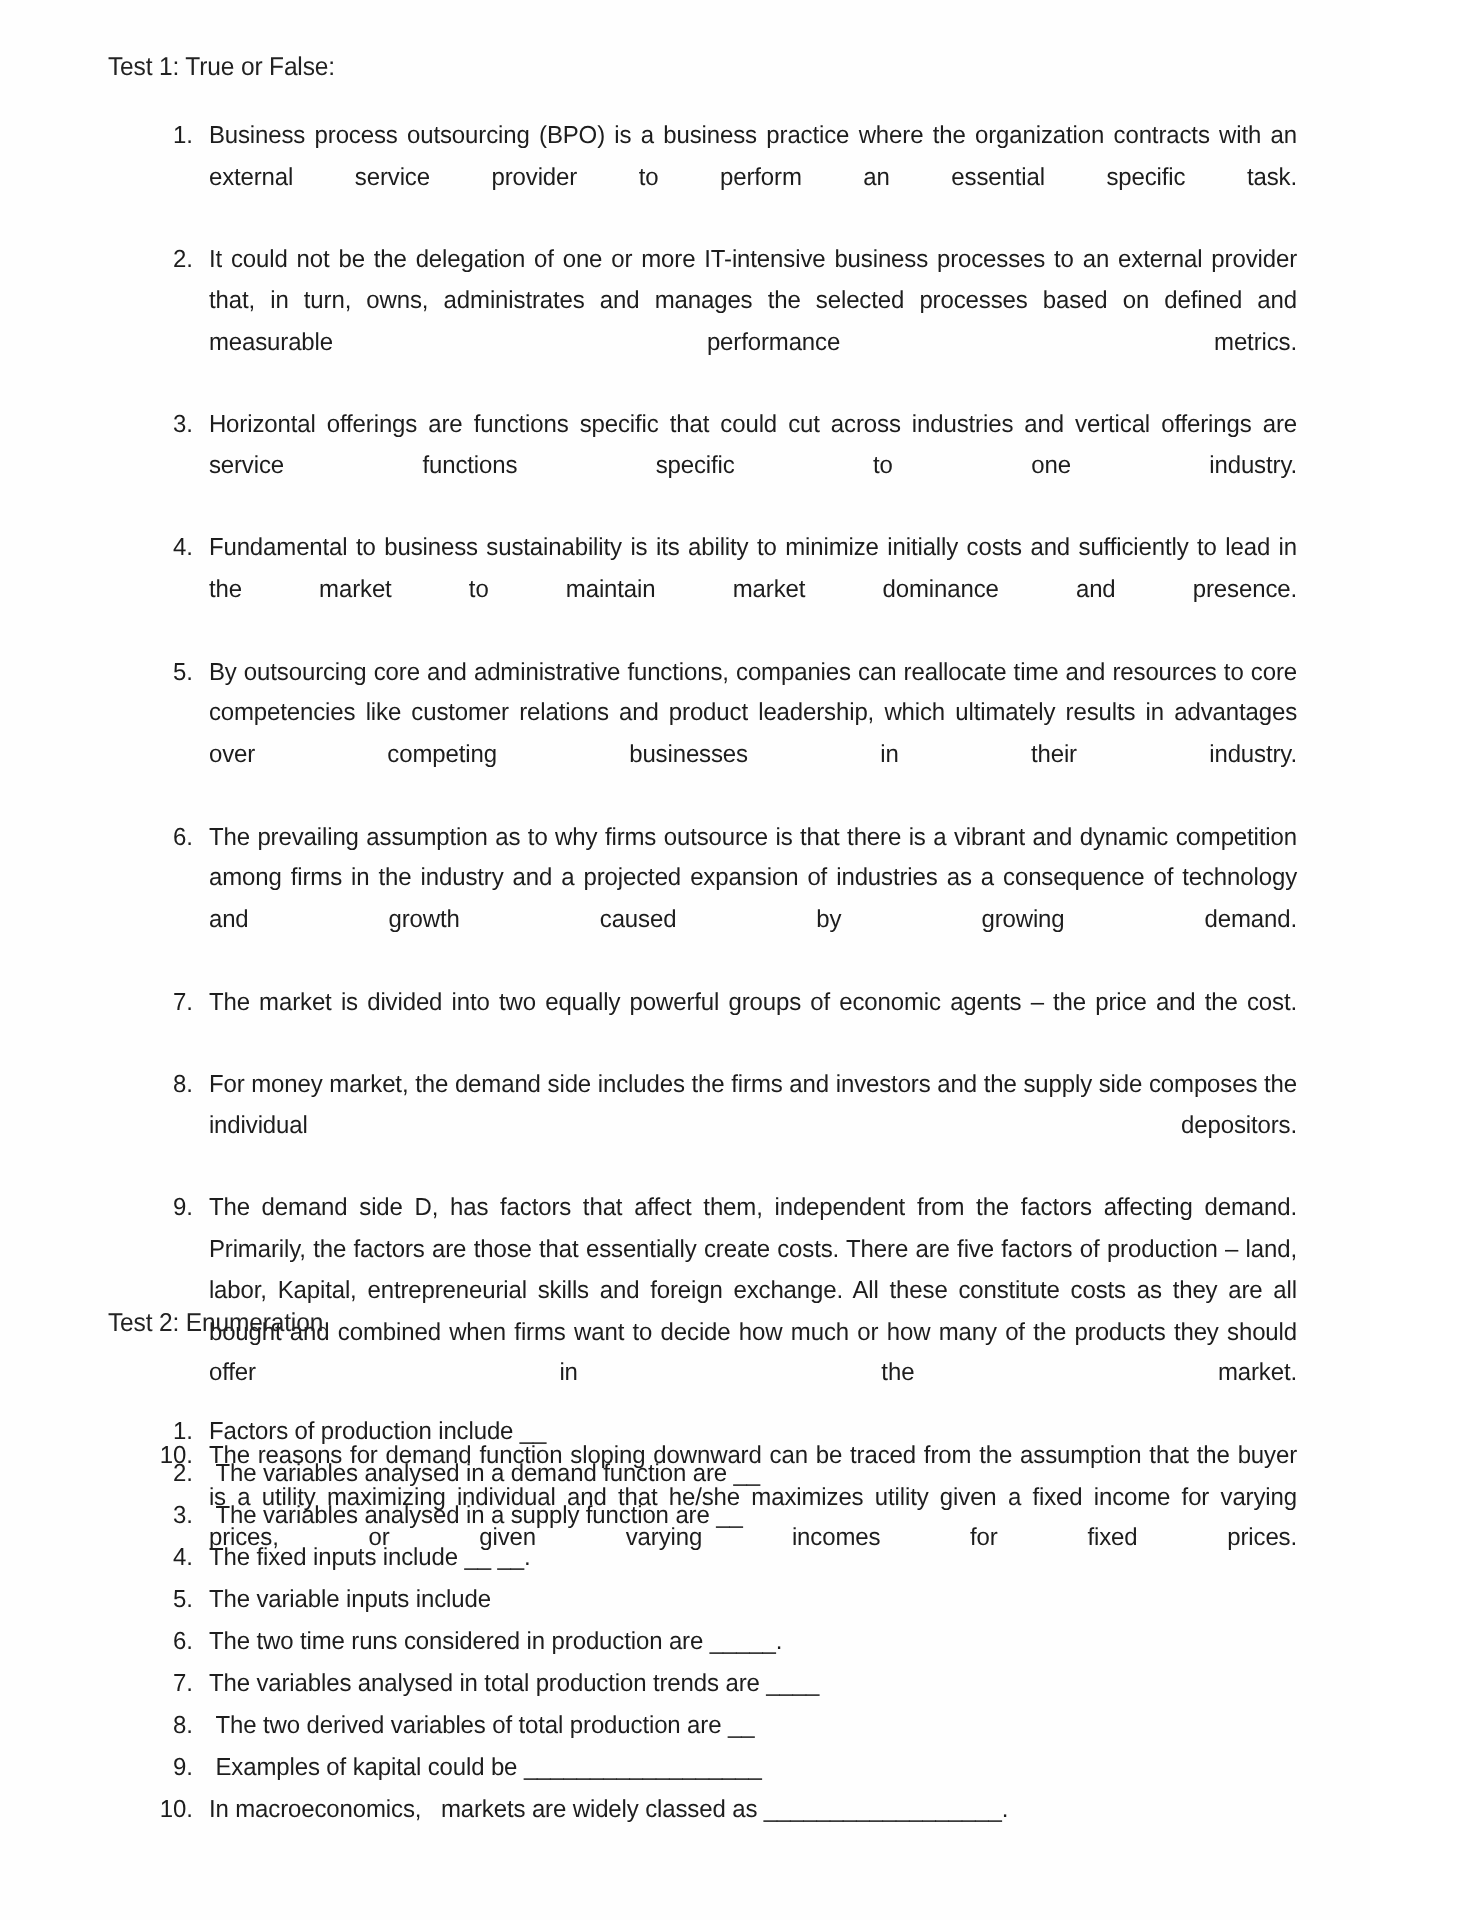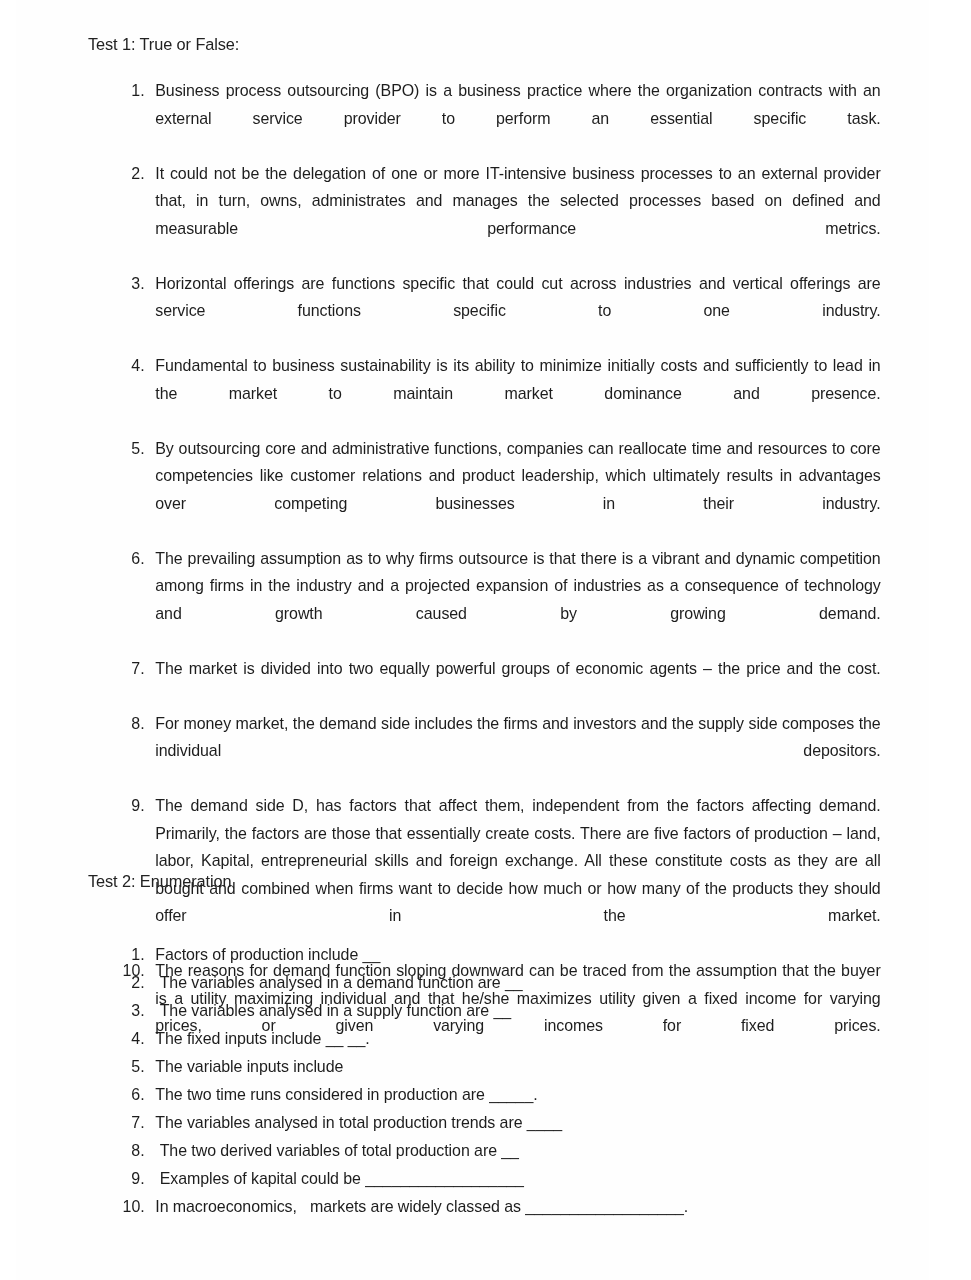--- a/index.html
+++ b/index.html
@@ -10,21 +10,21 @@
     width: 971px;
     height: 1280px;
     background: #ffffff;
     font-family: "Liberation Sans", sans-serif;
     color: #1a1a1a;
     overflow: hidden;
     position: relative;
   }
   .page {
     position: absolute;
-    left: 16px; top: 0;
+    left: 0; top: 0;
     width: 913px;
     height: 1280px;
     background: #fefefe;
     text-decoration: underline;
   }
 
   
   .section-heading {
     position: absolute;
     left: 72px;

